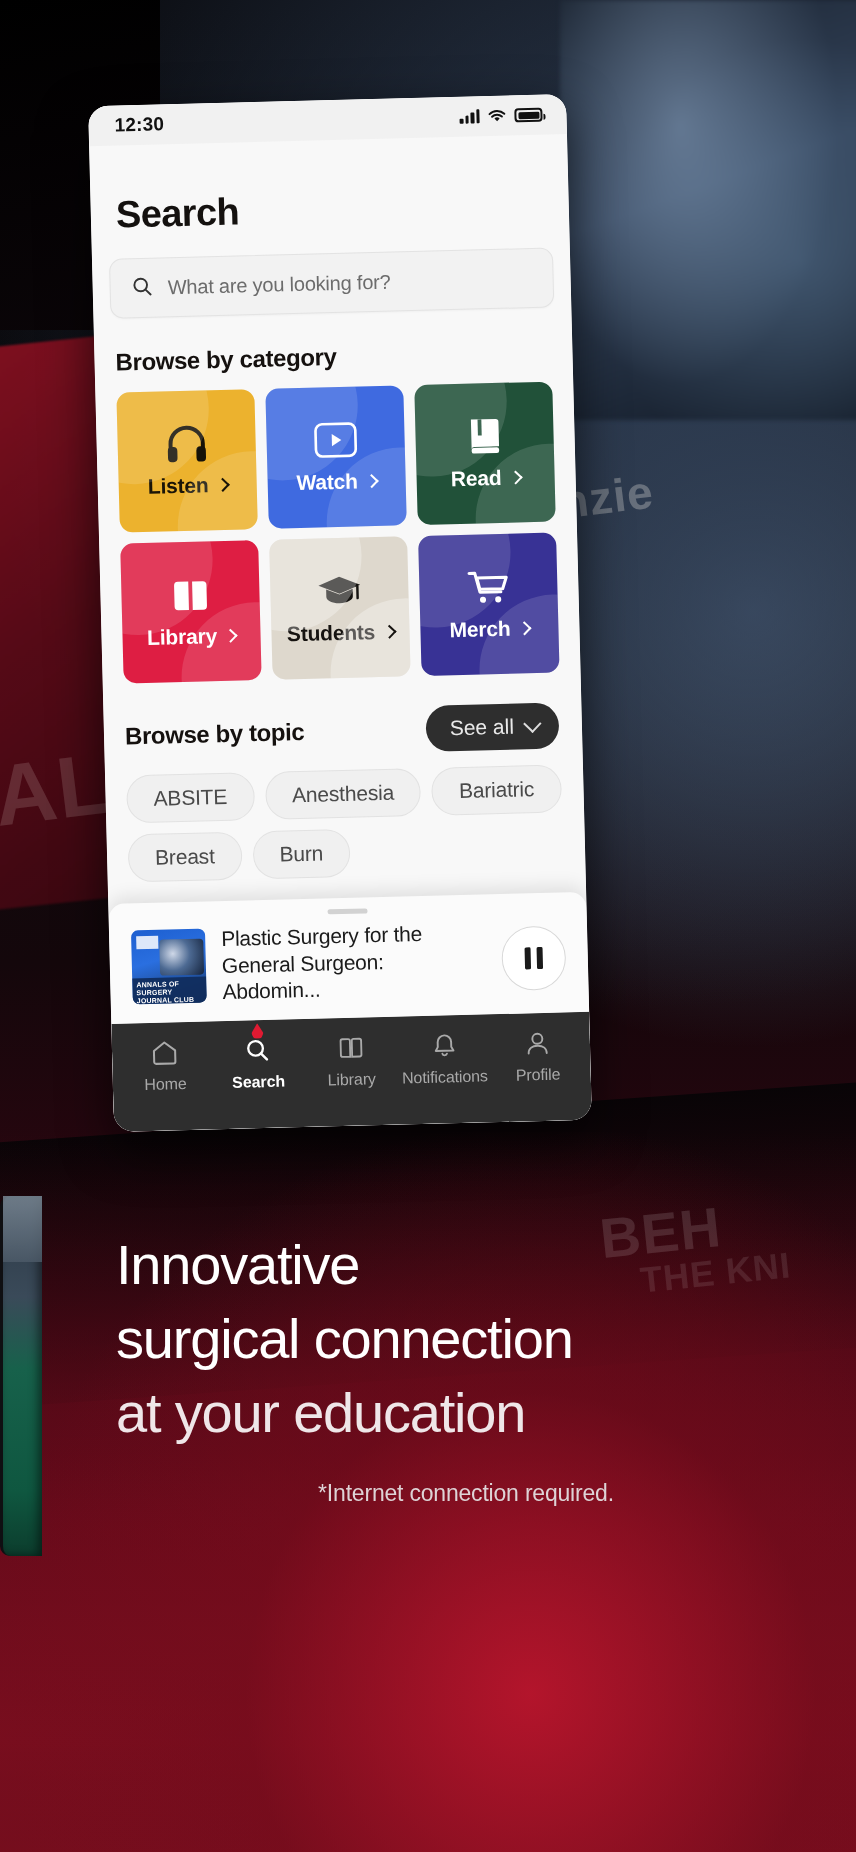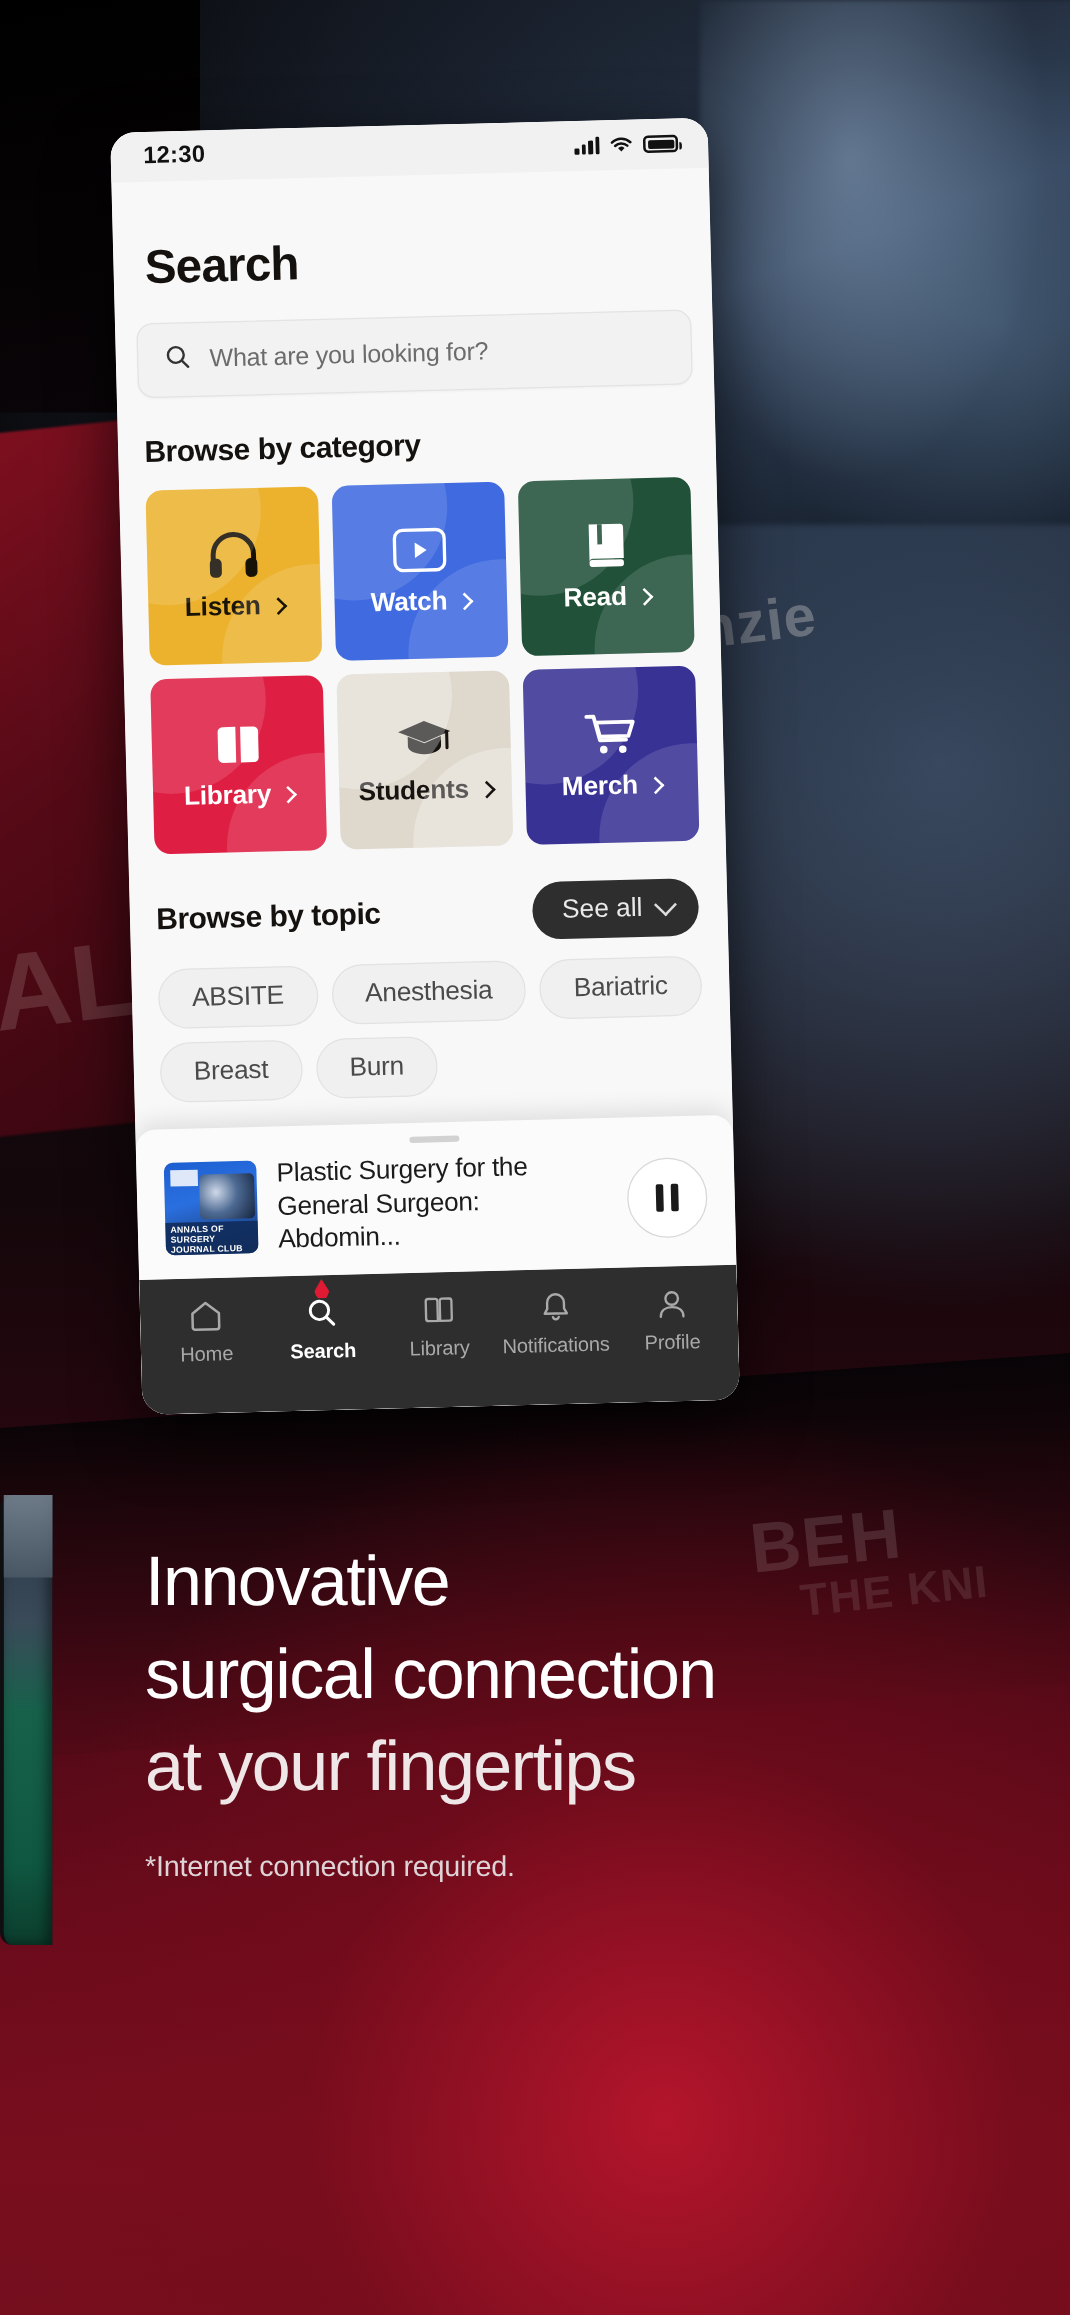--- a/index.html
+++ b/index.html
@@ -254,21 +254,21 @@
   }
 
   
   .marketing { position: absolute; left: 84px; top: 1228px; width: 700px; margin-left: 32px; }
   .mk-line {
     color: #fff; font-size: 56px; line-height: 1.32;
     font-weight: 400; letter-spacing: -1.2px;
   }
   .mk-line.dim { color: #efe6e8; }
   .mk-note {
-    color: #ded3d6; font-size: 23px; margin-top: 30px; letter-spacing: -.2px;
+    color: #ded3d6; font-size: 23px; margin-top: 30px; letter-spacing: -.2px; text-align: center;
   }
 </style>
 </head>
 <body>
 
 <div id="root">
 
   <div class="bg-layer">
     <div class="bg-base"></div>
     <div class="bg-topright"></div>
@@ -512,17 +512,17 @@
           <span class="tab-lbl">Profile</span>
         </div>
       </div>
 
     </div>
   </div>
 
   <div class="marketing">
     <div class="mk-line">Innovative</div>
     <div class="mk-line">surgical connection</div>
-    <div class="mk-line dim">at your fingertips</div>
+    <div class="mk-line dim">at your education</div>
     <div class="mk-note">*Internet connection required.</div>
   </div>
 
 </div>
 
 </body></html>

